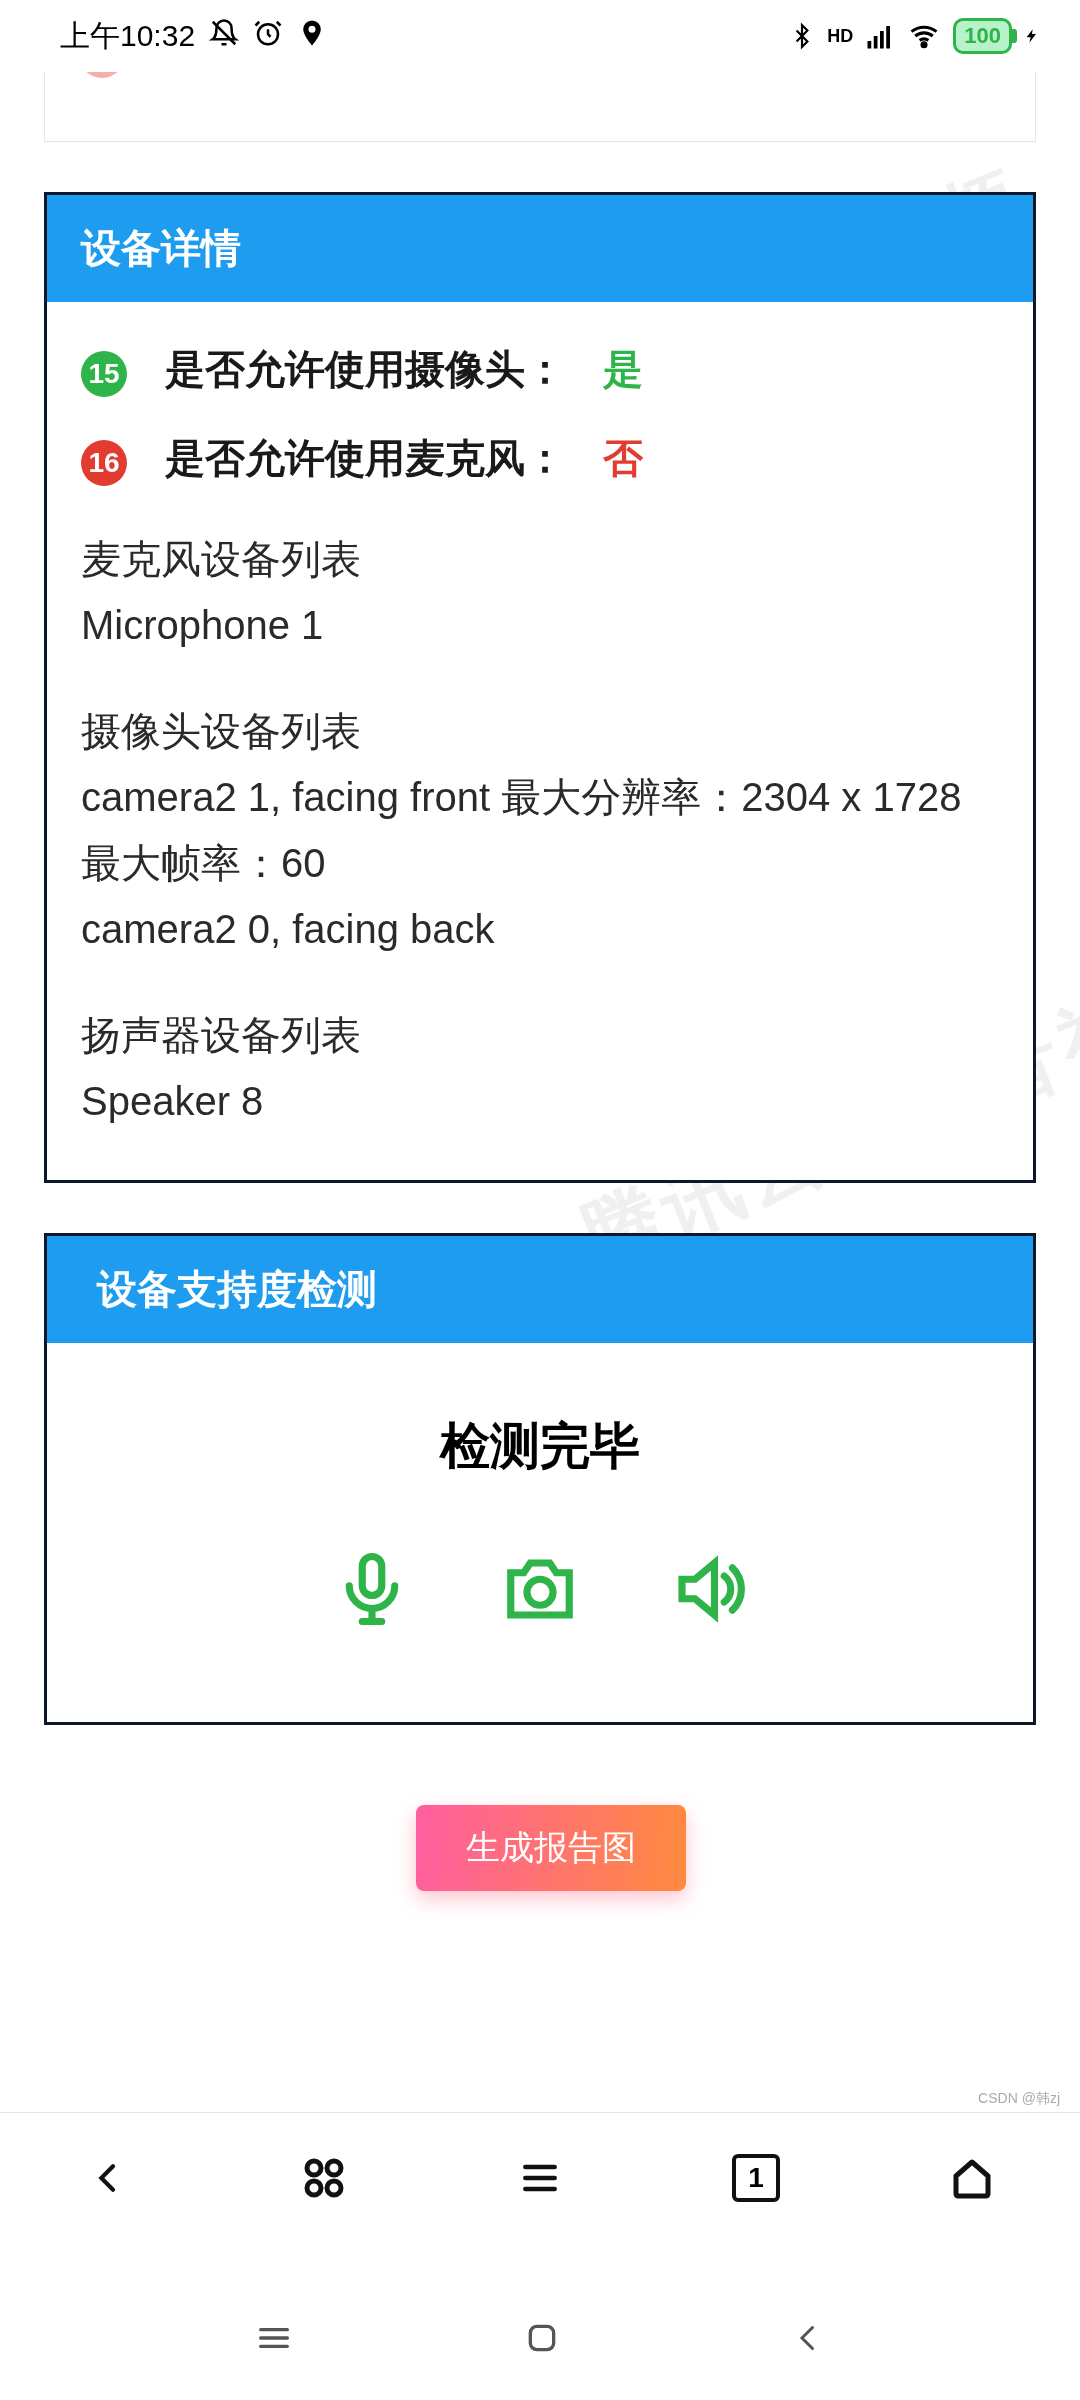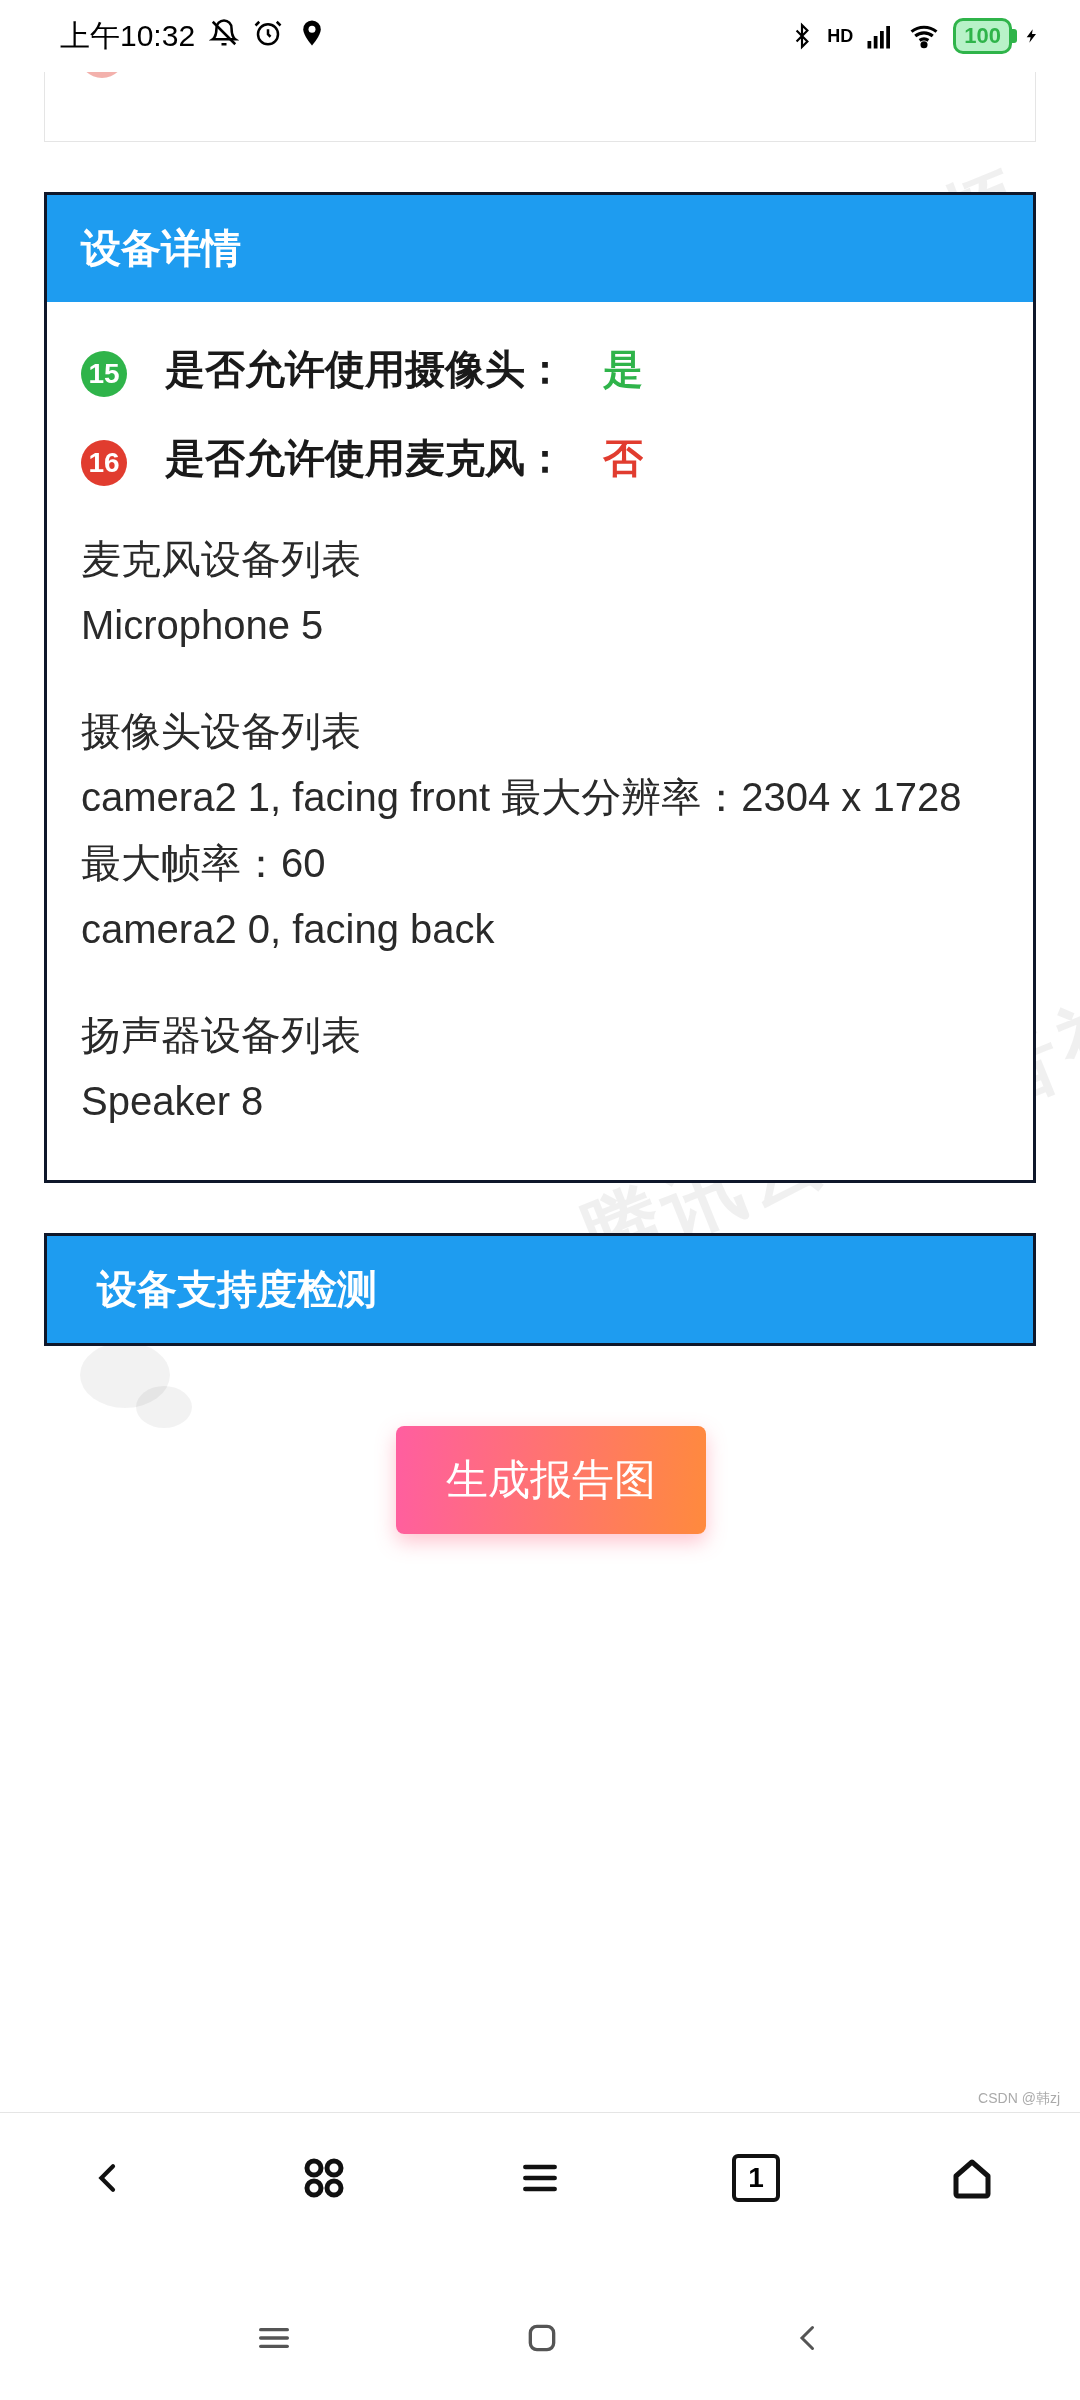--- a/index.html
+++ b/index.html
@@ -144,22 +144,22 @@
 
     .detect-head { padding: 26px 50px; }
     .detect-body { text-align: center; padding: 70px 30px 90px; }
     .detect-title { font-size: 50px; font-weight: 700; margin-bottom: 70px; }
     .detect-icons { display: flex; justify-content: center; gap: 90px; }
     .detect-icons svg { width: 78px; height: 78px; }
 
     .report-wrap { text-align: center; padding: 30px 0 60px; }
     .report-btn {
       display: inline-block;
-      padding: 26px 50px;
-      font-size: 42px;
+      padding: 20px 50px;
+      font-size: 34px;
       color: #fff;
       font-weight: 500;
       border: none;
       border-radius: 8px;
       background: linear-gradient(95deg, #ff5ea0 0%, #ff8a3d 100%);
       box-shadow: 0 8px 20px rgba(255,90,120,0.35);
       margin-left: 22px;
     }
 
     
@@ -285,38 +285,61 @@
         <span class="perm-val val-yes">是</span>
       </div>
       <div class="perm-row">
         <span class="badge red">16</span>
         <span class="perm-label">是否允许使用麦克风：</span>
         <span class="perm-val val-no">否</span>
       </div>
 
       <div class="section">
         <div class="title">麦克风设备列表</div>
-        <div>Microphone 5</div>
+        <div>Microphone 1</div>
       </div>
 
       <div class="section">
         <div class="title">摄像头设备列表</div>
         <div>camera2 1, facing front    最大分辨率：2304 x 1728    最大帧率：60</div>
         <div>camera2 0, facing back</div>
       </div>
 
       <div class="section">
         <div class="title">扬声器设备列表</div>
         <div>Speaker 8</div>
       </div>
     </div>
   </div>
 
   <div class="card">
     <div class="card-head detect-head">设备支持度检测</div>
+    <div class="card-body detect-body">
+      <div class="detect-title">检测完毕</div>
+      <div class="detect-icons">
+        <span>
+          <svg viewBox="0 0 24 24" fill="none" stroke="#2fb44a" stroke-width="2.2" stroke-linecap="round">
+              <rect x="9" y="2" width="6" height="12" rx="3"></rect>
+              <path d="M5 11a7 7 0 0014 0M12 18v4M9 22h6"></path>
+            </svg>
+        </span>
+        <span>
+          <svg viewBox="0 0 24 24" fill="none" stroke="#2fb44a" stroke-width="2.2" stroke-linecap="round">
+              <path d="M3 7h4l2-3h6l2 3h4v13H3z"></path>
+              <circle cx="12" cy="13" r="4"></circle>
+            </svg>
+        </span>
+        <span>
+          <svg viewBox="0 0 24 24" fill="none" stroke="#2fb44a" stroke-width="2.2" stroke-linecap="round">
+              <path d="M4 9v6h4l6 5V4L8 9H4z"></path>
+              <path d="M17 8a5 5 0 010 8M19.5 5.5a9 9 0 010 13"></path>
+            </svg>
+        </span>
+      </div>
+    </div>
   </div>
 
   <div class="report-wrap">
     <button class="report-btn">生成报告图</button>
   </div>
 </div>
 
 <div class="credit">CSDN @韩zj</div>
 
 <div class="browser-bar">

